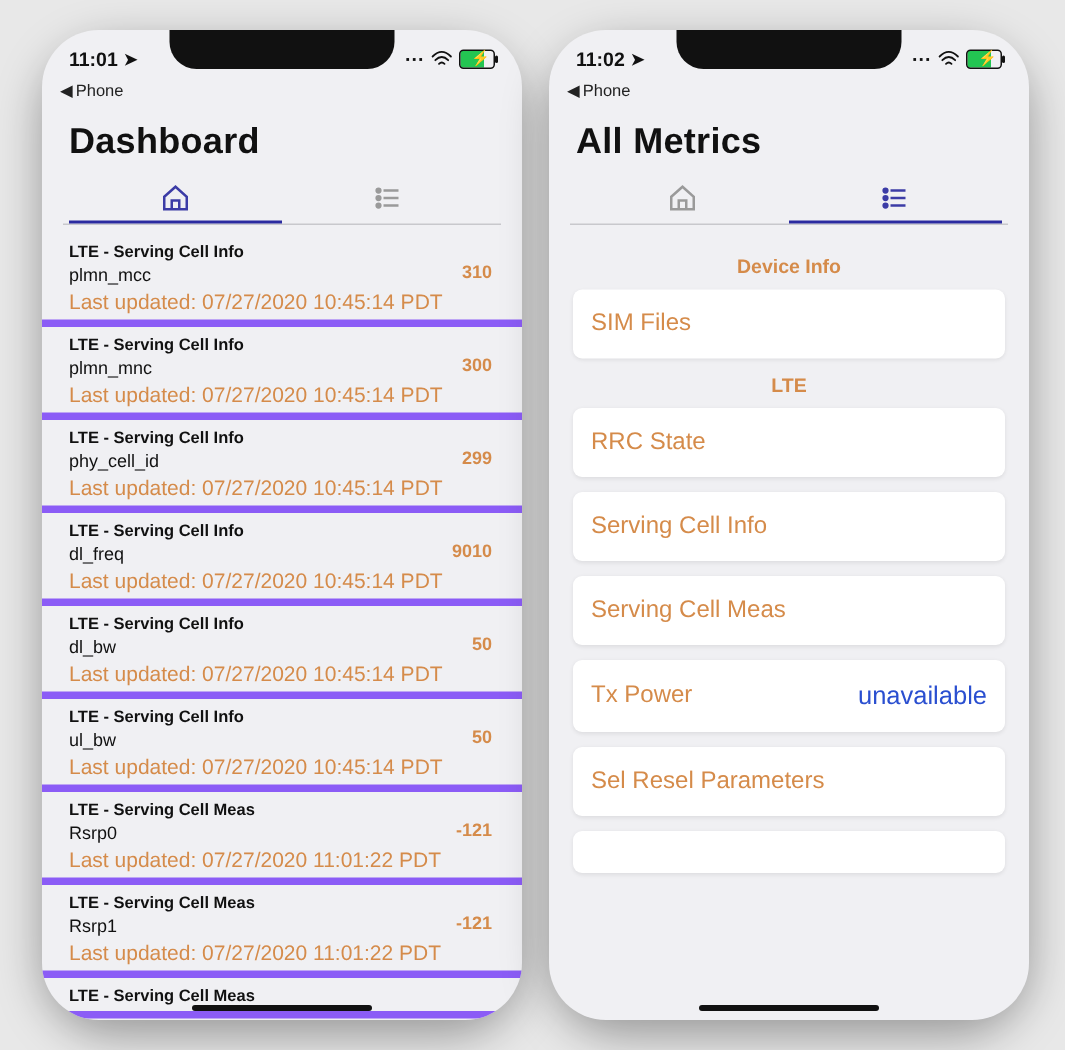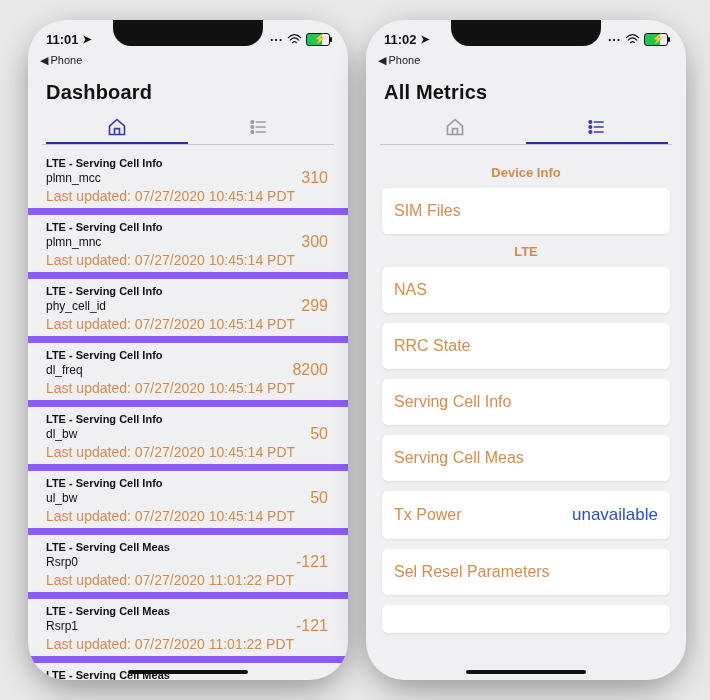--- a/index.html
+++ b/index.html
@@ -30,45 +30,45 @@
   .wifi,.batt{display:inline-flex;align-items:center;}
   .batt-box{
     width:22px;height:11px;border:1px solid #111;border-radius:3px;position:relative;
     background:linear-gradient(90deg,#23c552 0 70%,transparent 0);
   }
   .batt-box::after{content:"";position:absolute;right:-3px;top:3px;width:2px;height:5px;background:#111;border-radius:1px;}
   .bolt{position:absolute;left:7px;top:-1px;font-size:10px;color:#111;}
   .breadcrumb{font-size:11px;color:#222;padding:0 12px 2px 12px;}
   .bc-chev{margin-right:2px;}
   .title{
-    font-size:20px;font-weight:800;color:#111;padding:12px 18px 6px 18px;
+    font-size:24px;font-weight:800;color:#111;padding:12px 18px 6px 18px;
     letter-spacing:0.2px;
   }
   .tabs{display:flex;padding:0 18px;}
   .tab{flex:1;display:flex;align-items:center;justify-content:center;height:34px;position:relative;}
   .tab svg{width:20px;height:20px;}
   .tab.active svg{stroke:#3c3ca6;fill:none;}
   .tab.inactive svg{stroke:#9a9a9a;fill:none;}
   .tab.active .list-icon line{stroke:#3c3ca6;}
   .tab.inactive .list-icon line{stroke:#9a9a9a;}
   .tab.active .list-icon circle{fill:#3c3ca6;}
   .tab.inactive .list-icon circle{fill:#9a9a9a;}
   .tab-underline{position:absolute;bottom:0;left:0;right:0;height:2px;background:#2b2ba0;}
   .divider{height:1px;background:#c8c8cc;margin:0 14px;}
   
   .dash-list{padding:6px 0 0 0;}
   .dash-row{
-    padding:6px 18px 4px 18px;border-bottom:7px solid #8b5cf6;
+    padding:6px 18px 4px 18px;border-bottom:5px solid #8b5cf6;
     position:relative;
   }
   .dash-cat{font-size:11px;font-weight:700;color:#111;}
   .dash-name{font-size:12px;color:#111;margin-top:2px;}
   .dash-updated{font-size:14px;color:#d58b4a;margin-top:3px;}
   .dash-val{
-    position:absolute;right:20px;top:18px;font-size:16px;color:#d58b4a;font-weight:400;
+    position:absolute;right:20px;top:18px;font-size:12px;color:#d58b4a;font-weight:700;
   }
   
   .metrics-body{padding:14px 16px 0 16px;}
   .section-head{font-size:13px;font-weight:700;color:#d58b4a;margin:6px 2px 8px 2px;text-align:center;}
   .card{
     background:#fff;border-radius:6px;padding:14px 12px;margin-bottom:10px;
     box-shadow:0 1px 3px rgba(0,0,0,.08);
     display:flex;align-items:center;justify-content:space-between;
   }
   .card-label{font-size:16px;color:#d58b4a;}
@@ -149,21 +149,21 @@
         <div class="dash-row">
           <div class="dash-cat">LTE - Serving Cell Info</div>
           <div class="dash-name">phy_cell_id</div>
           <div class="dash-updated">Last updated: 07/27/2020 10:45:14 PDT</div>
           <div class="dash-val">299</div>
         </div>
         <div class="dash-row">
           <div class="dash-cat">LTE - Serving Cell Info</div>
           <div class="dash-name">dl_freq</div>
           <div class="dash-updated">Last updated: 07/27/2020 10:45:14 PDT</div>
-          <div class="dash-val">8200</div>
+          <div class="dash-val">9010</div>
         </div>
         <div class="dash-row">
           <div class="dash-cat">LTE - Serving Cell Info</div>
           <div class="dash-name">dl_bw</div>
           <div class="dash-updated">Last updated: 07/27/2020 10:45:14 PDT</div>
           <div class="dash-val">50</div>
         </div>
         <div class="dash-row">
           <div class="dash-cat">LTE - Serving Cell Info</div>
           <div class="dash-name">ul_bw</div>
@@ -242,23 +242,20 @@
       <div class="divider"></div>
 
       <div class="metrics-body">
         <div class="section-head">Device Info</div>
         <div class="card">
           <span class="card-label">SIM Files</span>
         </div>
 
         <div class="section-head">LTE</div>
         <div class="card">
-          <span class="card-label">NAS</span>
-        </div>
-        <div class="card">
           <span class="card-label">RRC State</span>
         </div>
         <div class="card">
           <span class="card-label">Serving Cell Info</span>
         </div>
         <div class="card">
           <span class="card-label">Serving Cell Meas</span>
         </div>
         <div class="card">
           <span class="card-label">Tx Power</span>

